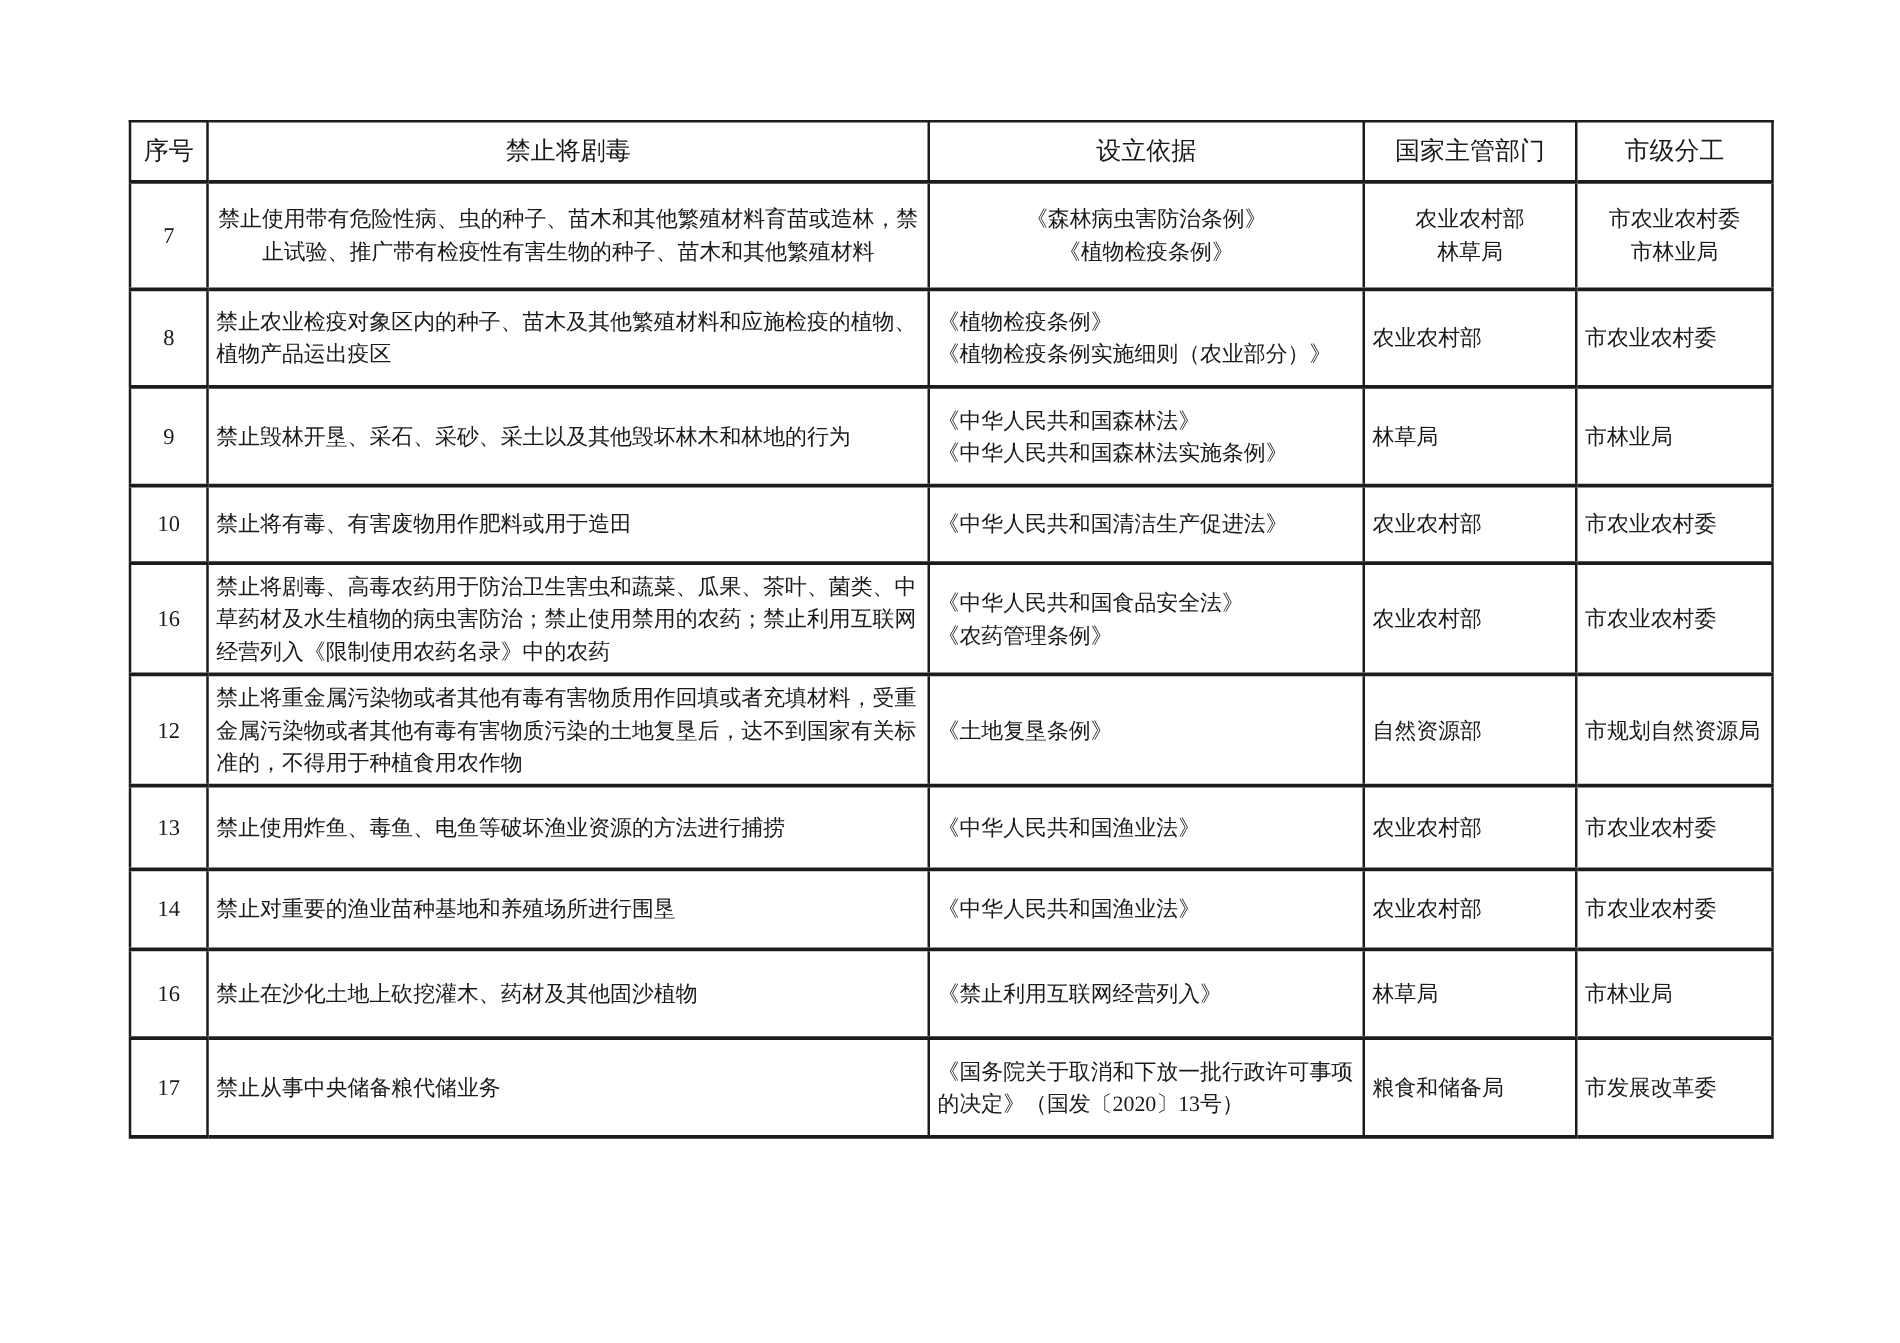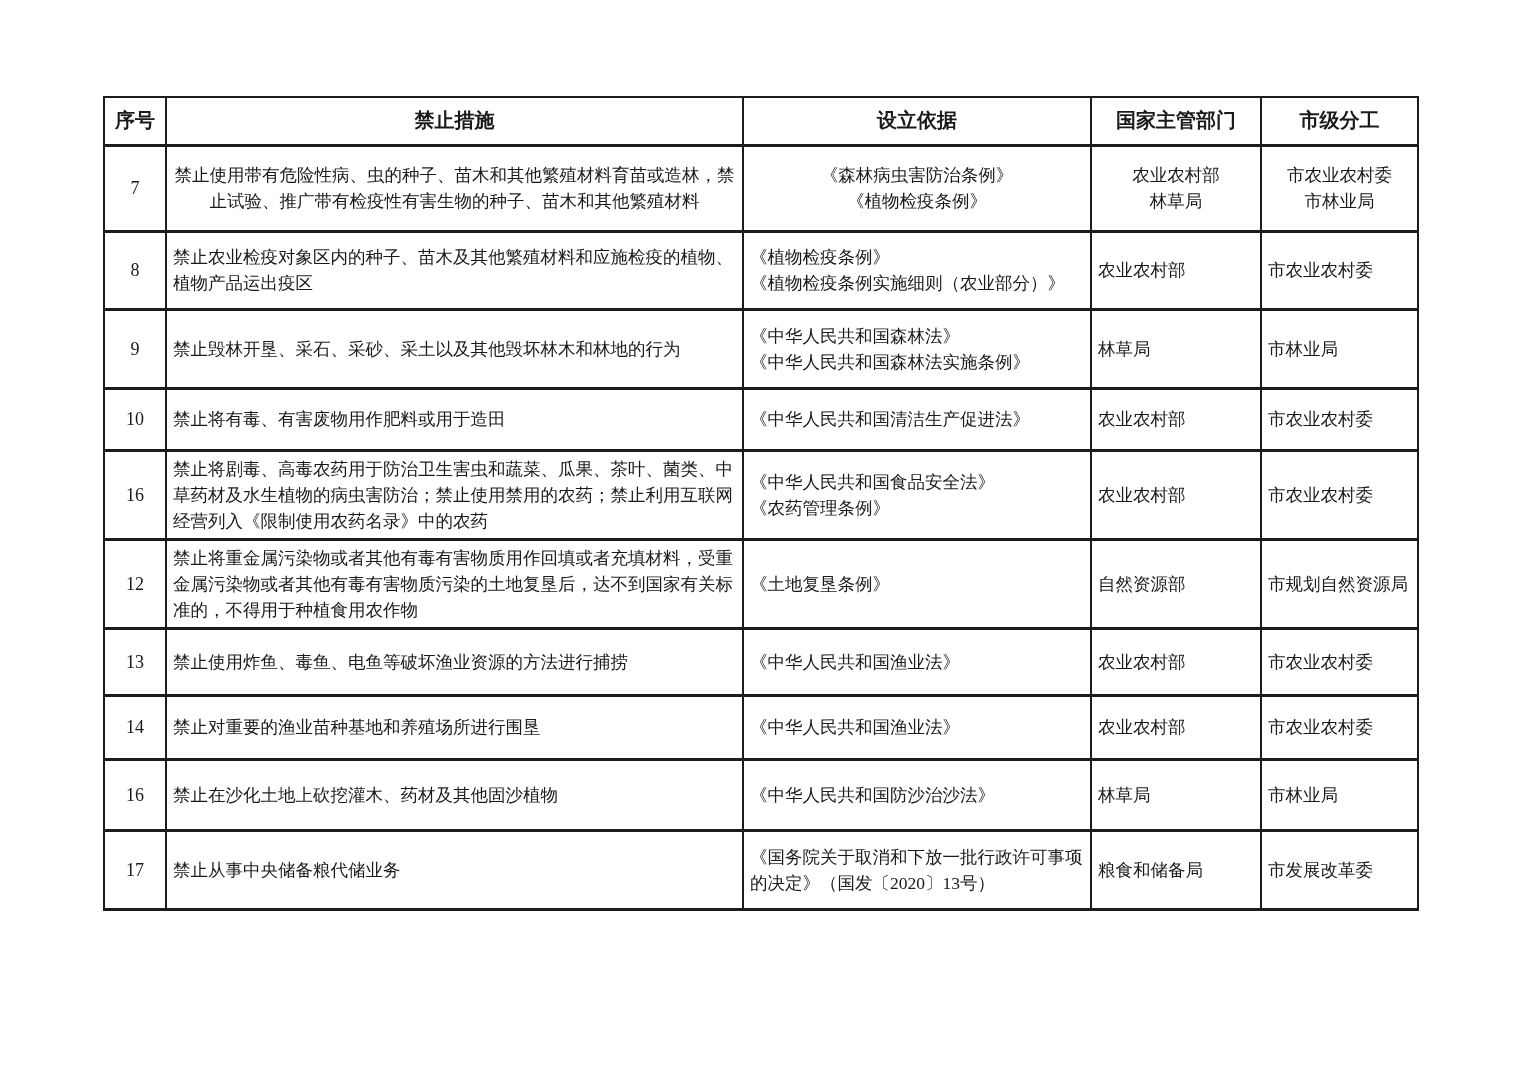--- a/index.html
+++ b/index.html
@@ -25,21 +25,21 @@
   .reg-table col.c-nd   { width: 170px; }
   .reg-table col.c-mn   { width: 157px; }
   .reg-table th, .reg-table td {
     border: 2px solid #1c1c1c;
     vertical-align: middle;
     box-sizing: border-box;
   }
   .reg-table tbody td { border-top-width: 3px; border-bottom-width: 3px; }
   .reg-table th {
     font-size: 20px;
-    font-weight: bold;
+    font-weight: normal;
     text-align: center;
     height: 48px;
     padding: 2px 4px;
   }
   .reg-table td {
     font-size: 17.5px;
     line-height: 26px;
     padding: 4px 6px;
     text-align: left;
   }
@@ -78,21 +78,21 @@
     <colgroup>
       <col class="c-no">
         <col class="c-ms">
         <col class="c-bs">
         <col class="c-nd">
         <col class="c-mn">
     </colgroup>
     <thead>
       <tr>
         <th>序号</th>
-        <th>禁止措施</th>
+        <th>禁止将剧毒</th>
         <th>设立依据</th>
         <th>国家主管部门</th>
         <th>市级分工</th>
       </tr>
     </thead>
     <tbody>
       <tr class="r7">
         <td class="no">7</td>
         <td class="measure">禁止使用带有危险性病、虫的种子、苗木和其他繁殖材料育苗或造林，禁止试验、推广带有检疫性有害生物的种子、苗木和其他繁殖材料</td>
         <td class="multiline">《森林病虫害防治条例》
@@ -150,21 +150,21 @@
       <tr class="r14">
         <td class="no">14</td>
         <td class="measure">禁止对重要的渔业苗种基地和养殖场所进行围垦</td>
         <td class="multiline">《中华人民共和国渔业法》</td>
         <td class="multiline">农业农村部</td>
         <td class="multiline">市农业农村委</td>
       </tr>
       <tr class="r16">
         <td class="no">16</td>
         <td class="measure">禁止在沙化土地上砍挖灌木、药材及其他固沙植物</td>
-        <td class="multiline">《中华人民共和国防沙治沙法》</td>
+        <td class="multiline">《禁止利用互联网经营列入》</td>
         <td class="multiline">林草局</td>
         <td class="multiline">市林业局</td>
       </tr>
       <tr class="r17">
         <td class="no">17</td>
         <td class="measure">禁止从事中央储备粮代储业务</td>
         <td class="multiline">《国务院关于取消和下放一批行政许可事项的决定》（国发〔2020〕13号）</td>
         <td class="multiline">粮食和储备局</td>
         <td class="multiline">市发展改革委</td>
       </tr>

